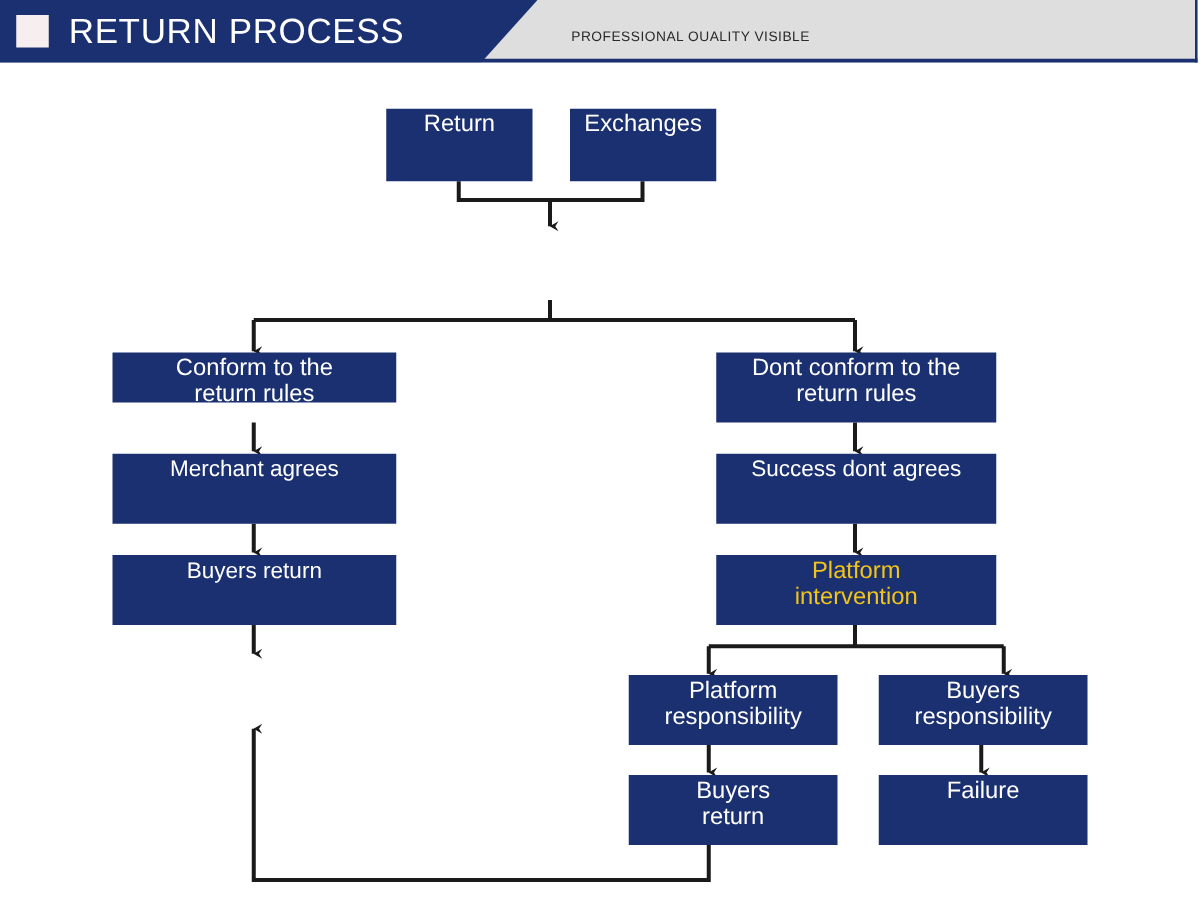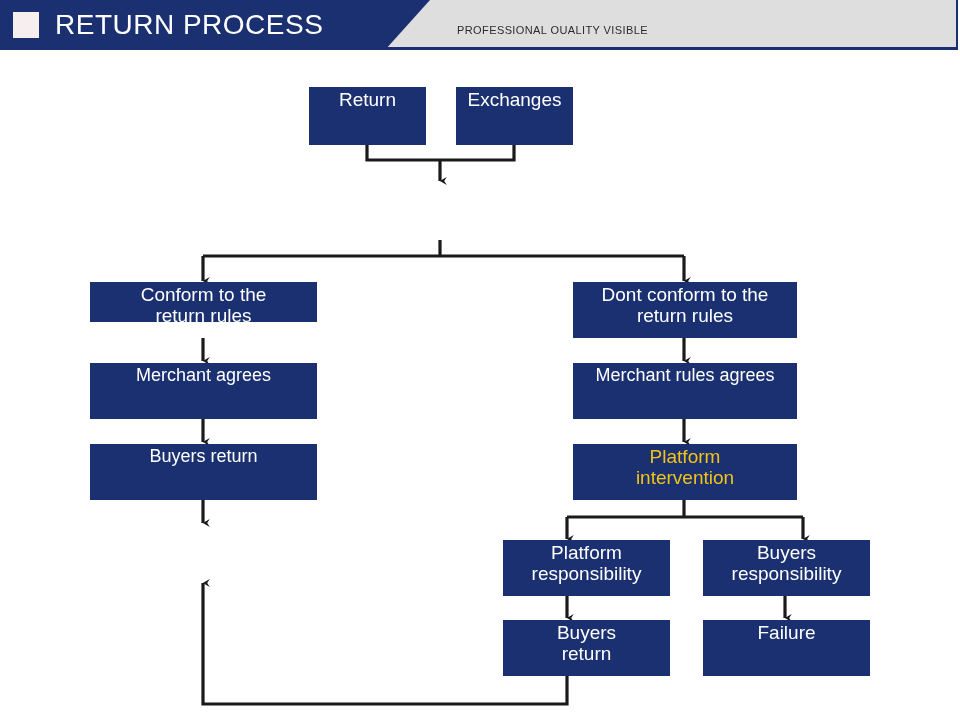--- a/index.html
+++ b/index.html
@@ -169,21 +169,21 @@
   </div>
   <div class="node" style="left:573px; top:226px; width:224px; height:56px;">
     <span class="node-label">Dont conform to the
 return rules</span>
   </div>
 
   <div class="node small" style="left:90px; top:307px; width:227px; height:56px;">
     <span class="node-label">Merchant agrees</span>
   </div>
   <div class="node small" style="left:573px; top:307px; width:224px; height:56px;">
-    <span class="node-label">Merchant rules agrees</span>
+    <span class="node-label">Success dont agrees</span>
   </div>
 
   <div class="node small" style="left:90px; top:388px; width:227px; height:56px;">
     <span class="node-label">Buyers return</span>
   </div>
   <div class="node accent" style="left:573px; top:388px; width:224px; height:56px;">
     <span class="node-label">Platform
 intervention</span>
   </div>
 

